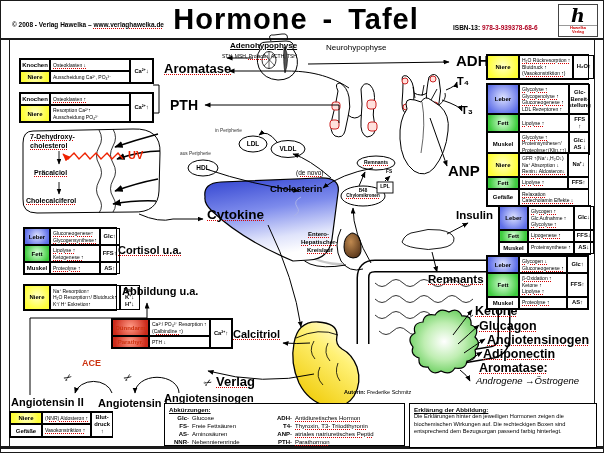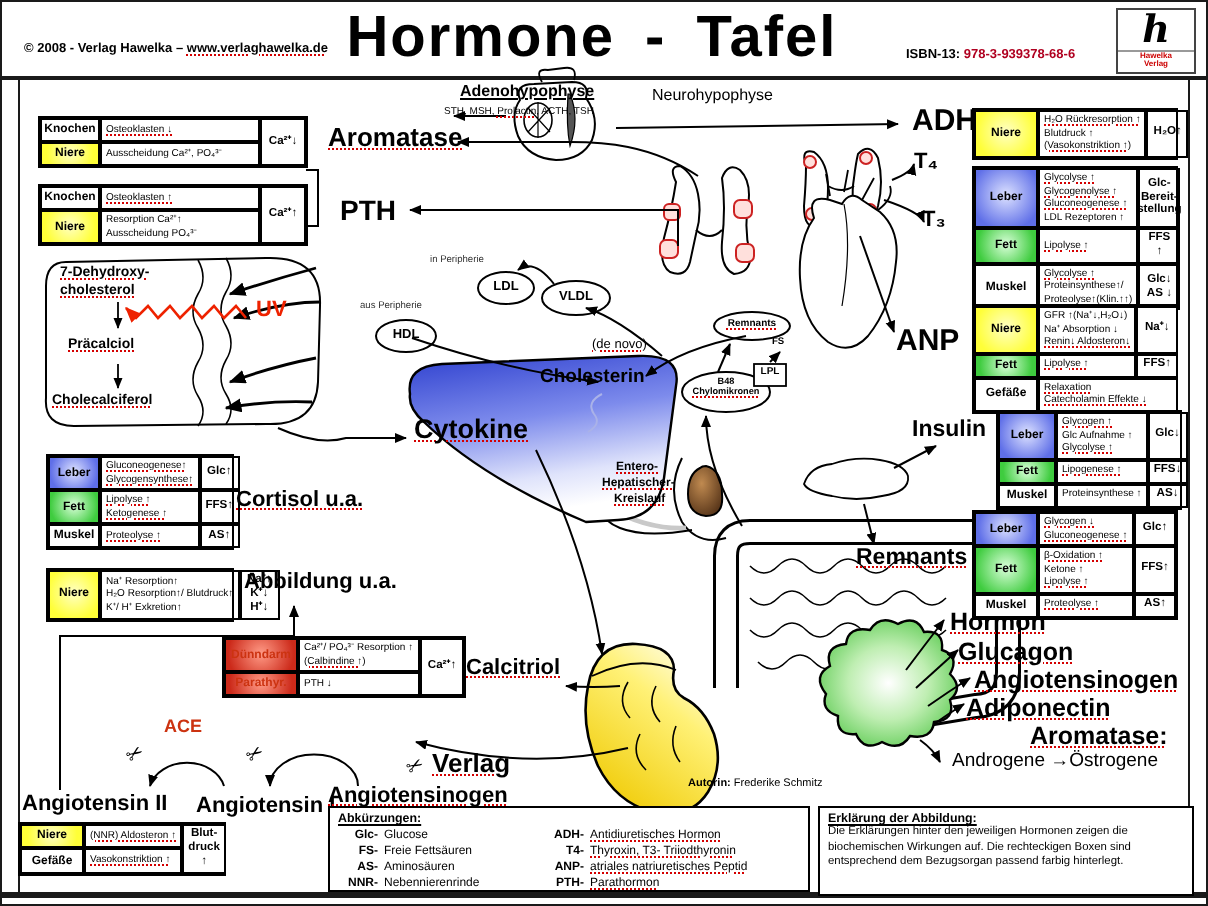--- a/index.html
+++ b/index.html
@@ -274,26 +274,26 @@
     <span class="sp">Verlag</span>
   </div>
   <div class="lbl red" style="left:81px;top:358px;font-size:9px;">ACE</div>
   <div class="lbl" style="left:127px;top:149px;font-size:11px;color:#ee2200;">UV</div>
   <div class="lbl" style="left:10px;top:396px;font-size:11px;text-align:center;">Angiotensin II</div>
   <div class="lbl" style="left:97px;top:397px;font-size:11px;">Angiotensin I</div>
   <div class="lbl sp" style="left:163px;top:392px;font-size:11px;">Angiotensinogen</div>
   <span class="scis" style="left:63px;top:372px;">✂</span>
   <span class="scis" style="left:123px;top:372px;">✂</span>
 
-  <div class="lbl sp" style="left:474px;top:304px;font-size:12.5px;">Hormon</div>
+  <div class="lbl sp" style="left:474px;top:304px;font-size:12.5px;">Ketone</div>
   <div class="lbl sp" style="left:478px;top:319px;font-size:12.5px;">Glucagon</div>
   <div class="lbl sp" style="left:486px;top:333px;font-size:12.5px;">Angiotensinogen</div>
   <div class="lbl sp" style="left:482px;top:347px;font-size:12.5px;">Adiponectin</div>
-  <div class="lbl sp" style="left:478px;top:361px;font-size:12.5px;margin-left:36px;">Aromatase:</div>
-  <div class="lbl n" style="left:475px;top:375px;font-size:9.5px;">Androgene →Östrogene</div>
+  <div class="lbl sp" style="left:478px;top:361px;font-size:12.5px;">Aromatase:</div>
+  <div class="lbl n" style="left:475px;top:375px;font-size:9.5px;font-style:italic;">Androgene →Östrogene</div>
 
   <div class="lbl" style="left:269px;top:183px;font-size:9.5px;">Cholesterin</div>
   <div class="lbl sp" style="left:206px;top:207px;font-size:13.5px;">Cytokine</div>
   <div class="lbl n sp" style="left:295px;top:169px;font-size:6.5px;">(de novo)</div>
   <div class="tiny" style="left:214px;top:128px;">in Peripherie</div>
   <div class="tiny" style="left:179px;top:151px;">aus Peripherie</div>
   <div class="tiny" style="left:385px;top:169px;font-weight:bold;color:#000;">FS</div>
   <div class="ovl" style="left:238px;top:140px;width:28px;font-size:6.5px;">LDL</div>
   <div class="ovl" style="left:269px;top:145px;width:36px;font-size:6.5px;">VLDL</div>
   <div class="ovl" style="left:187px;top:164px;width:30px;font-size:6.5px;">HDL</div>

